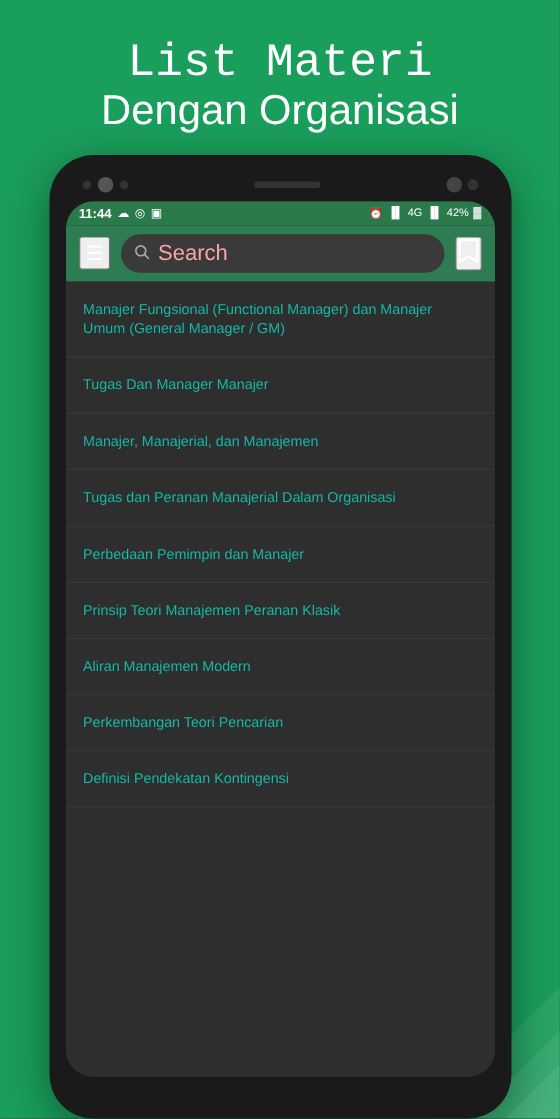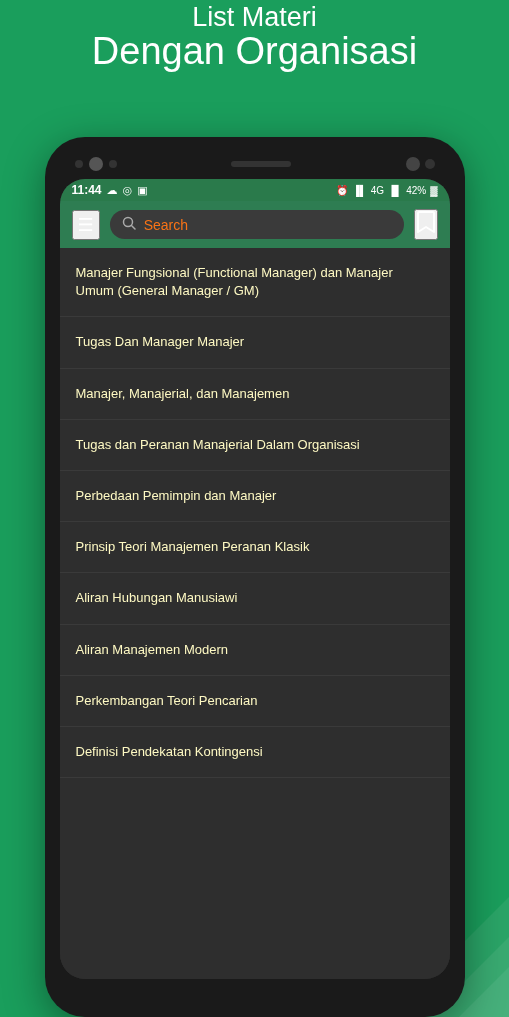--- a/index.html
+++ b/index.html
@@ -11,38 +11,39 @@
       font-family: 'Segoe UI', Arial, sans-serif;
       display: flex;
       flex-direction: column;
       align-items: center;
       overflow: hidden;
       position: relative;
     }
 
     .page-title {
       color: white;
-      font-size: 27px;
+      font-size: 42px;
       font-weight: 400;
       text-align: center;
+      margin-top: 30px;
       margin-bottom: 20px;
       line-height: 1.3;
       padding: 0 20px;
+      font-family: Liberation Mono, monospace;
     }
 
     
     .phone-frame {
       width: 420px;
       height: 986px;
       background: #1a1a1a;
       border-radius: 40px;
       padding: 15px;
       position: relative;
       box-shadow: 0 10px 40px rgba(0,0,0,0.4);
-      margin-top: 46px;
     }
 
     
     .phone-top {
       display: flex;
       align-items: center;
       justify-content: space-between;
       padding: 5px 15px 8px;
     }
 
@@ -126,41 +127,41 @@
       padding: 6px 12px;
       gap: 8px;
     }
 
     .search-icon-svg {
       color: #aaa;
       font-size: 14px;
     }
 
     .search-placeholder {
-      color: #f97316;
-      font-size: 14px;
+      color: #fca5a5;
+      font-size: 20px;
     }
 
     .bookmark-btn {
       color: white;
       font-size: 18px;
       cursor: pointer;
     }
 
     
     .list-container {
       flex: 1;
       overflow-y: auto;
       background: #2e2e2e;
     }
 
     .list-item {
       padding: 16px 16px;
       border-bottom: 1px solid #3a3a3a;
-      color: #fef9c3;
+      color: #14b8a6;
       font-size: 13px;
       line-height: 1.4;
       cursor: pointer;
     }
 
     
     .bg-svg {
       position: absolute;
       bottom: 0;
       right: 0;
@@ -235,20 +236,19 @@
     </div>
 
     <div class="list-container">
 
     <div class="list-item">Manajer Fungsional (Functional Manager) dan Manajer Umum (General Manager / GM)</div>
         <div class="list-item">Tugas Dan Manager Manajer</div>
         <div class="list-item">Manajer, Manajerial, dan Manajemen</div>
         <div class="list-item">Tugas dan Peranan Manajerial Dalam Organisasi</div>
         <div class="list-item">Perbedaan Pemimpin dan Manajer</div>
         <div class="list-item">Prinsip Teori Manajemen Peranan Klasik</div>
-        <div class="list-item">Aliran Hubungan Manusiawi</div>
         <div class="list-item">Aliran Manajemen Modern</div>
         <div class="list-item">Perkembangan Teori Pencarian</div>
         <div class="list-item">Definisi Pendekatan Kontingensi</div>
       </div>
 
   </div>
 </div>
 
 </body></html>

